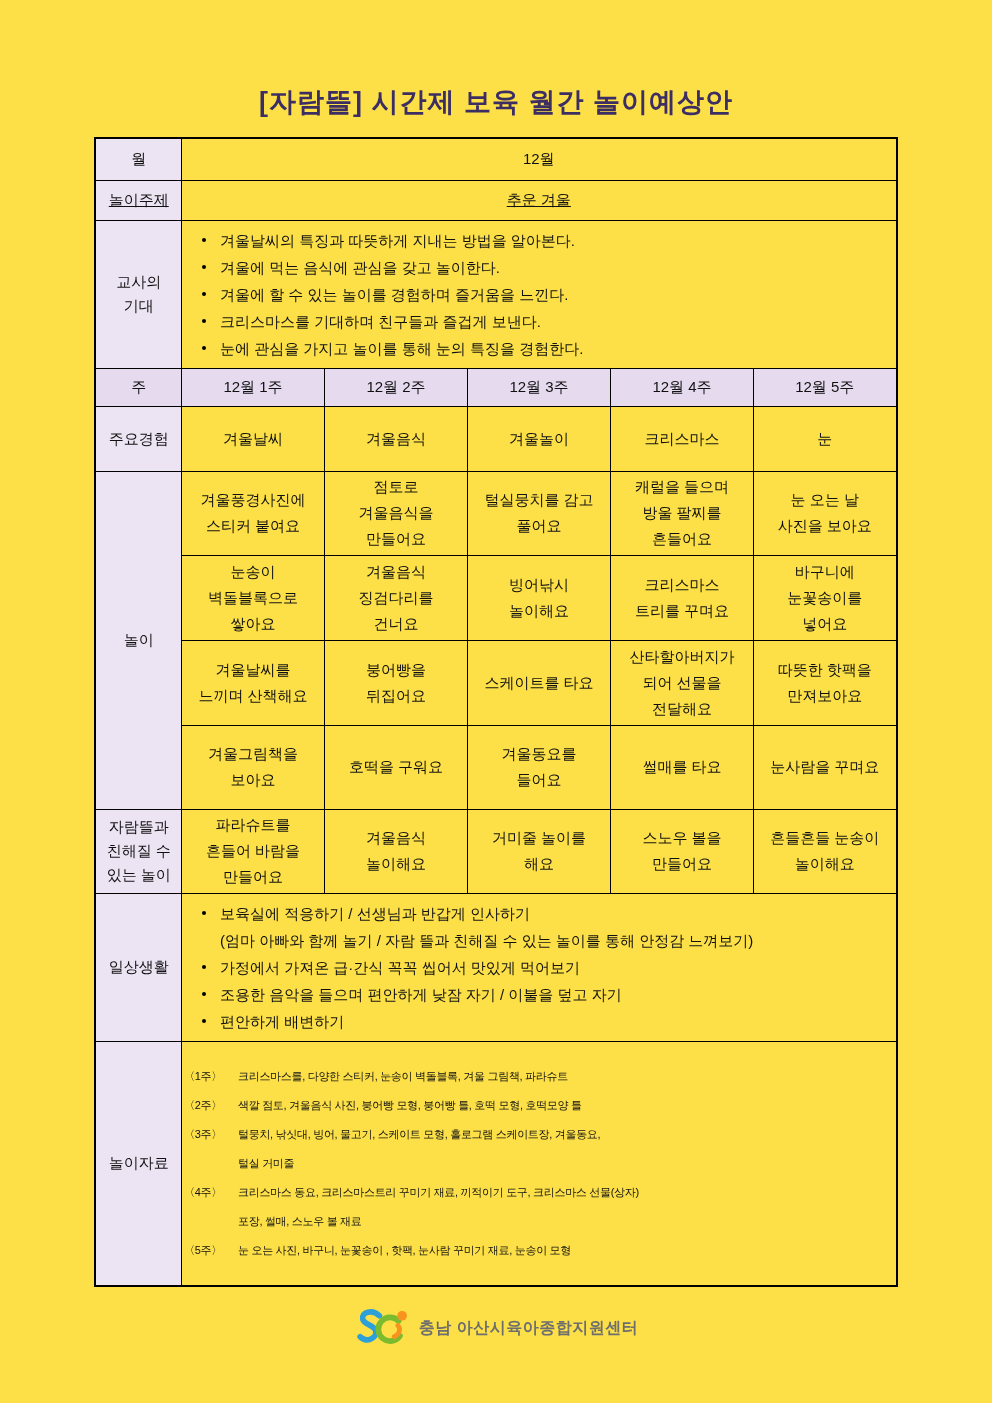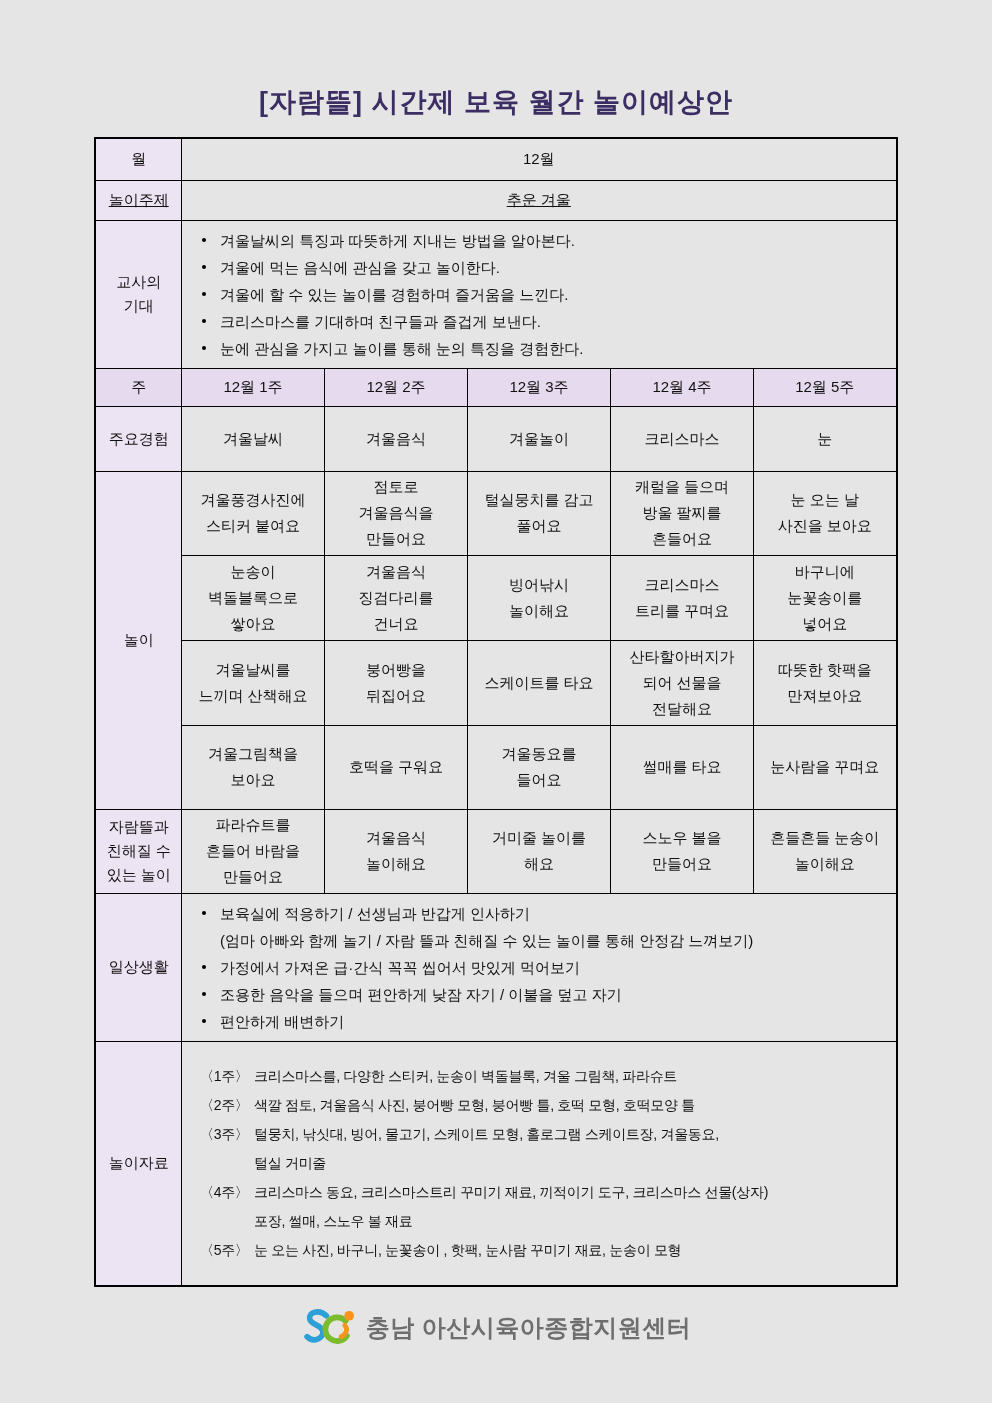--- a/index.html
+++ b/index.html
@@ -1,18 +1,18 @@
 <!DOCTYPE html>
 <html lang="ko"><head>
 <meta charset="utf-8">
 <style>
   * { margin: 0; padding: 0; box-sizing: border-box; }
   html, body { background: #ffffff; }
   .page {
-    width: 992px; height: 1403px; margin: 0 auto; background: #e5e5e5;
+    width: 992px; height: 1403px; margin: 0 auto; background: #fde047;
     font-family: "Liberation Sans", "DejaVu Sans", sans-serif;
     color: #111111; position: relative; overflow: hidden;
   }
   .title {
     padding-top: 84px; text-align: center;
     font-size: 27px; font-weight: bold; color: #3C2E63; letter-spacing: 1px;
   }
   table.plan {
     width: 801px; margin: 17px auto 0; border-collapse: collapse;
     table-layout: fixed; border: 2px solid #000;
@@ -41,31 +41,31 @@
   tr.r-friend  { height: 84px; margin-top: 12px; }
   tr.r-daily   { height: 138px; }
   tr.r-mat     { height: 245px; }
   .list-cell { text-align: left; padding: 6px 8px 6px 16px; }
   .li { display: flex; align-items: flex-start; line-height: 27px; }
   .dot {
     flex: 0 0 auto; width: 4px; height: 4px; border-radius: 50%;
     background: #000; margin: 11px 14px 0 4px;
   }
   .li.cont { padding-left: 22px; }
-  .mat { font-size: 14px; letter-spacing: -0.3px; padding-left: 18px; }
+  .mat { font-size: 11px; letter-spacing: -0.3px; padding-left: 2px; }
   .mline { display: flex; line-height: 29px; }
   .wk { flex: 0 0 54px; }
   .mtext { flex: 1; }
   .footer {
     margin-top: 19px; display: flex; justify-content: center;
     align-items: center; gap: 9px;
   }
   .logo { width: 56px; height: 44px; }
   .org {
-    font-size: 24px; color: #6E6E6E; font-weight: 600; letter-spacing: 0.5px;
+    font-size: 16px; color: #6E6E6E; font-weight: 600; letter-spacing: 0.5px;
   }
 </style>
 </head>
 <body>
 
 <div class="page">
 
   <div class="title">[자람뜰] 시간제 보육 월간 놀이예상안</div>
 
   <table class="plan">

